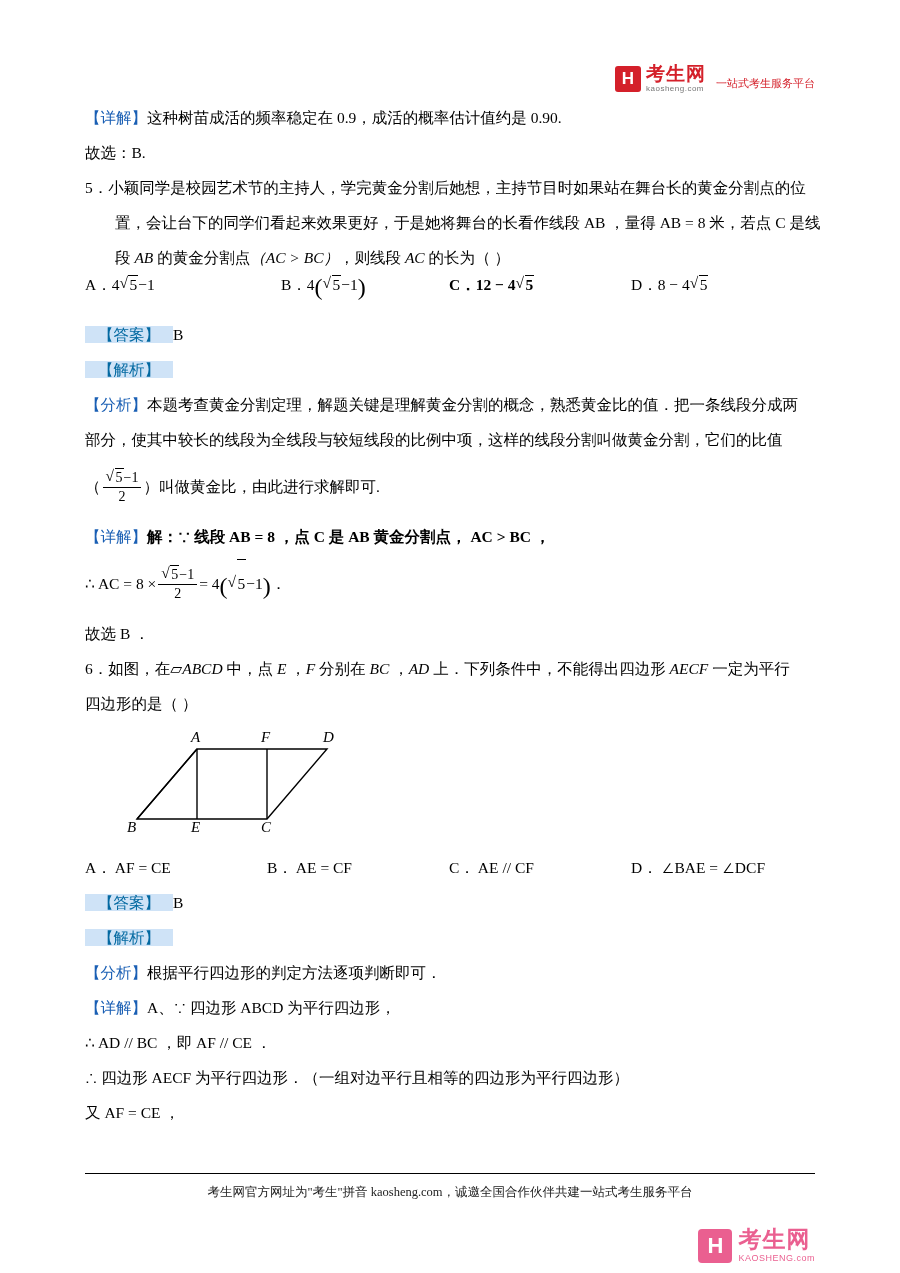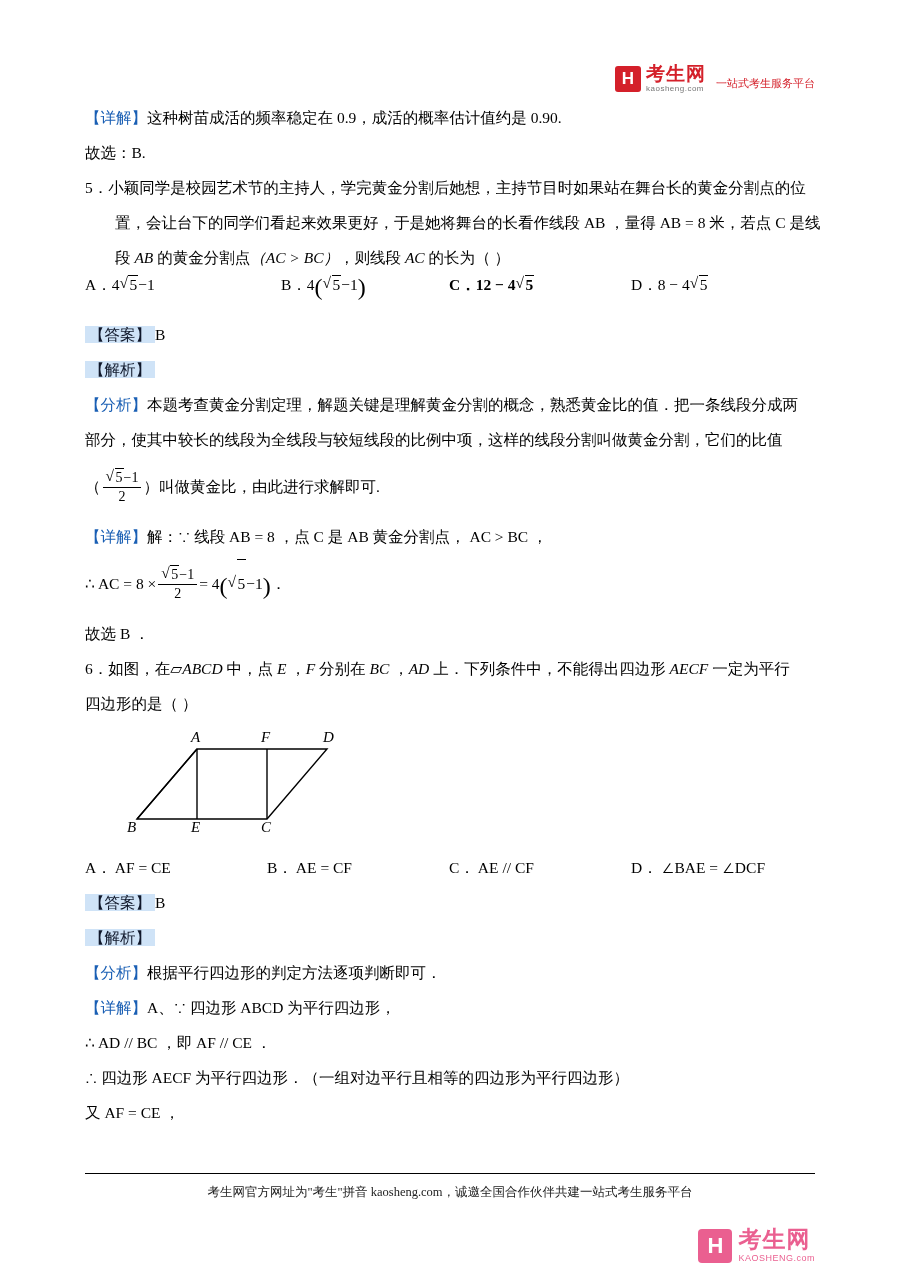--- a/index.html
+++ b/index.html
@@ -22,21 +22,21 @@
   .logo-text{margin-left:5px;display:flex;flex-direction:column;justify-content:center;line-height:1;}
   .logo-title{font-size:19px;font-weight:bold;color:#d4202a;font-family:"Liberation Sans",sans-serif;letter-spacing:1px;}
   .logo-sub{font-size:8px;color:#777;font-family:"Liberation Sans",sans-serif;margin-top:2px;letter-spacing:.5px;}
   .logo-slogan{margin-left:10px;font-size:11px;color:#d4202a;font-family:"Liberation Sans",sans-serif;align-self:flex-end;padding-bottom:2px;}
 
   
   .content{position:absolute;left:85px;top:100px;width:730px;}
   .line{font-size:15.5px;line-height:35px;white-space:nowrap;}
   .indent{padding-left:30px;}
   .tag{color:#1a5fb4;text-align:center;}
-  .hl{background:#cfe3f7;color:#0f172a;padding:0 4px;}
+  .hl{background:#cfe3f7;color:#0369a1;padding:0 13px;}
   .it{font-style:italic;font-family:"Liberation Serif",serif;}
   .dotted{position:relative;}
   .dotted::after{
     content:"..";
     position:absolute;left:50%;transform:translateX(-50%);
     top:-13px;font-size:15px;letter-spacing:3px;color:#000;
   }
 
   
   .sqrt{display:inline-block;position:relative;padding-left:9px;}
@@ -124,21 +124,21 @@
     </div>
     <div class="line">
       <span class="tag">【分析】</span><span>本题考查黄金分割定理，解题关键是理解黄金分割的概念，熟悉黄金比的值．把一条线段分成两</span>
     </div>
     <div class="line">部分，使其中较长的线段为全线段与较短线段的比例中项，这样的线段分割叫做黄金分割，它们的比值</div>
     <div class="line" style="line-height:48px;">
       <span>（</span><span class="frac"><span class="num"><span class="sqrt"><span class="rad">5</span></span><span>−1</span></span><span class="den">2</span></span><span>）叫做黄金比，由此进行求解即可.</span>
     </div>
 
     <div class="line">
-      <span class="tag">【详解】</span><span class="it" style="font-style:normal;">解：∵ 线段 AB = 8 ，点 C 是 AB 黄金分割点， AC &gt; BC ，</span>
+      <span class="tag">【详解】</span><span class="it" style="font-style:normal;font-weight:bold;">解：∵ 线段 AB = 8 ，点 C 是 AB 黄金分割点， AC &gt; BC ，</span>
     </div>
     <div class="line" style="line-height:48px;">
       <span>∴ AC = 8 ×</span><span class="frac"><span class="num"><span class="sqrt"><span class="rad">5</span></span><span>−1</span></span><span class="den">2</span></span><span>= 4</span><span class="bigparen">(</span><span class="sqrt"><span class="rad">5</span></span><span>−1</span><span class="bigparen">)</span><span>．</span>
     </div>
     <div class="line">故选 B ．</div>
 
     <div class="line">
       <span>6．</span><span>如图，在</span><span>▱</span><span class="it">ABCD</span><span> 中，点 </span><span class="it">E</span><span> ，</span><span class="it">F</span><span> 分别在 </span><span class="it">BC</span><span> ，</span><span class="it">AD</span><span> 上．下列条件中，</span><span class="dotted">不能</span><span>得出四边形 </span><span class="it">AECF</span><span> 一定为平行</span>
     </div>
     <div class="line">四边形的是（      ）</div>

